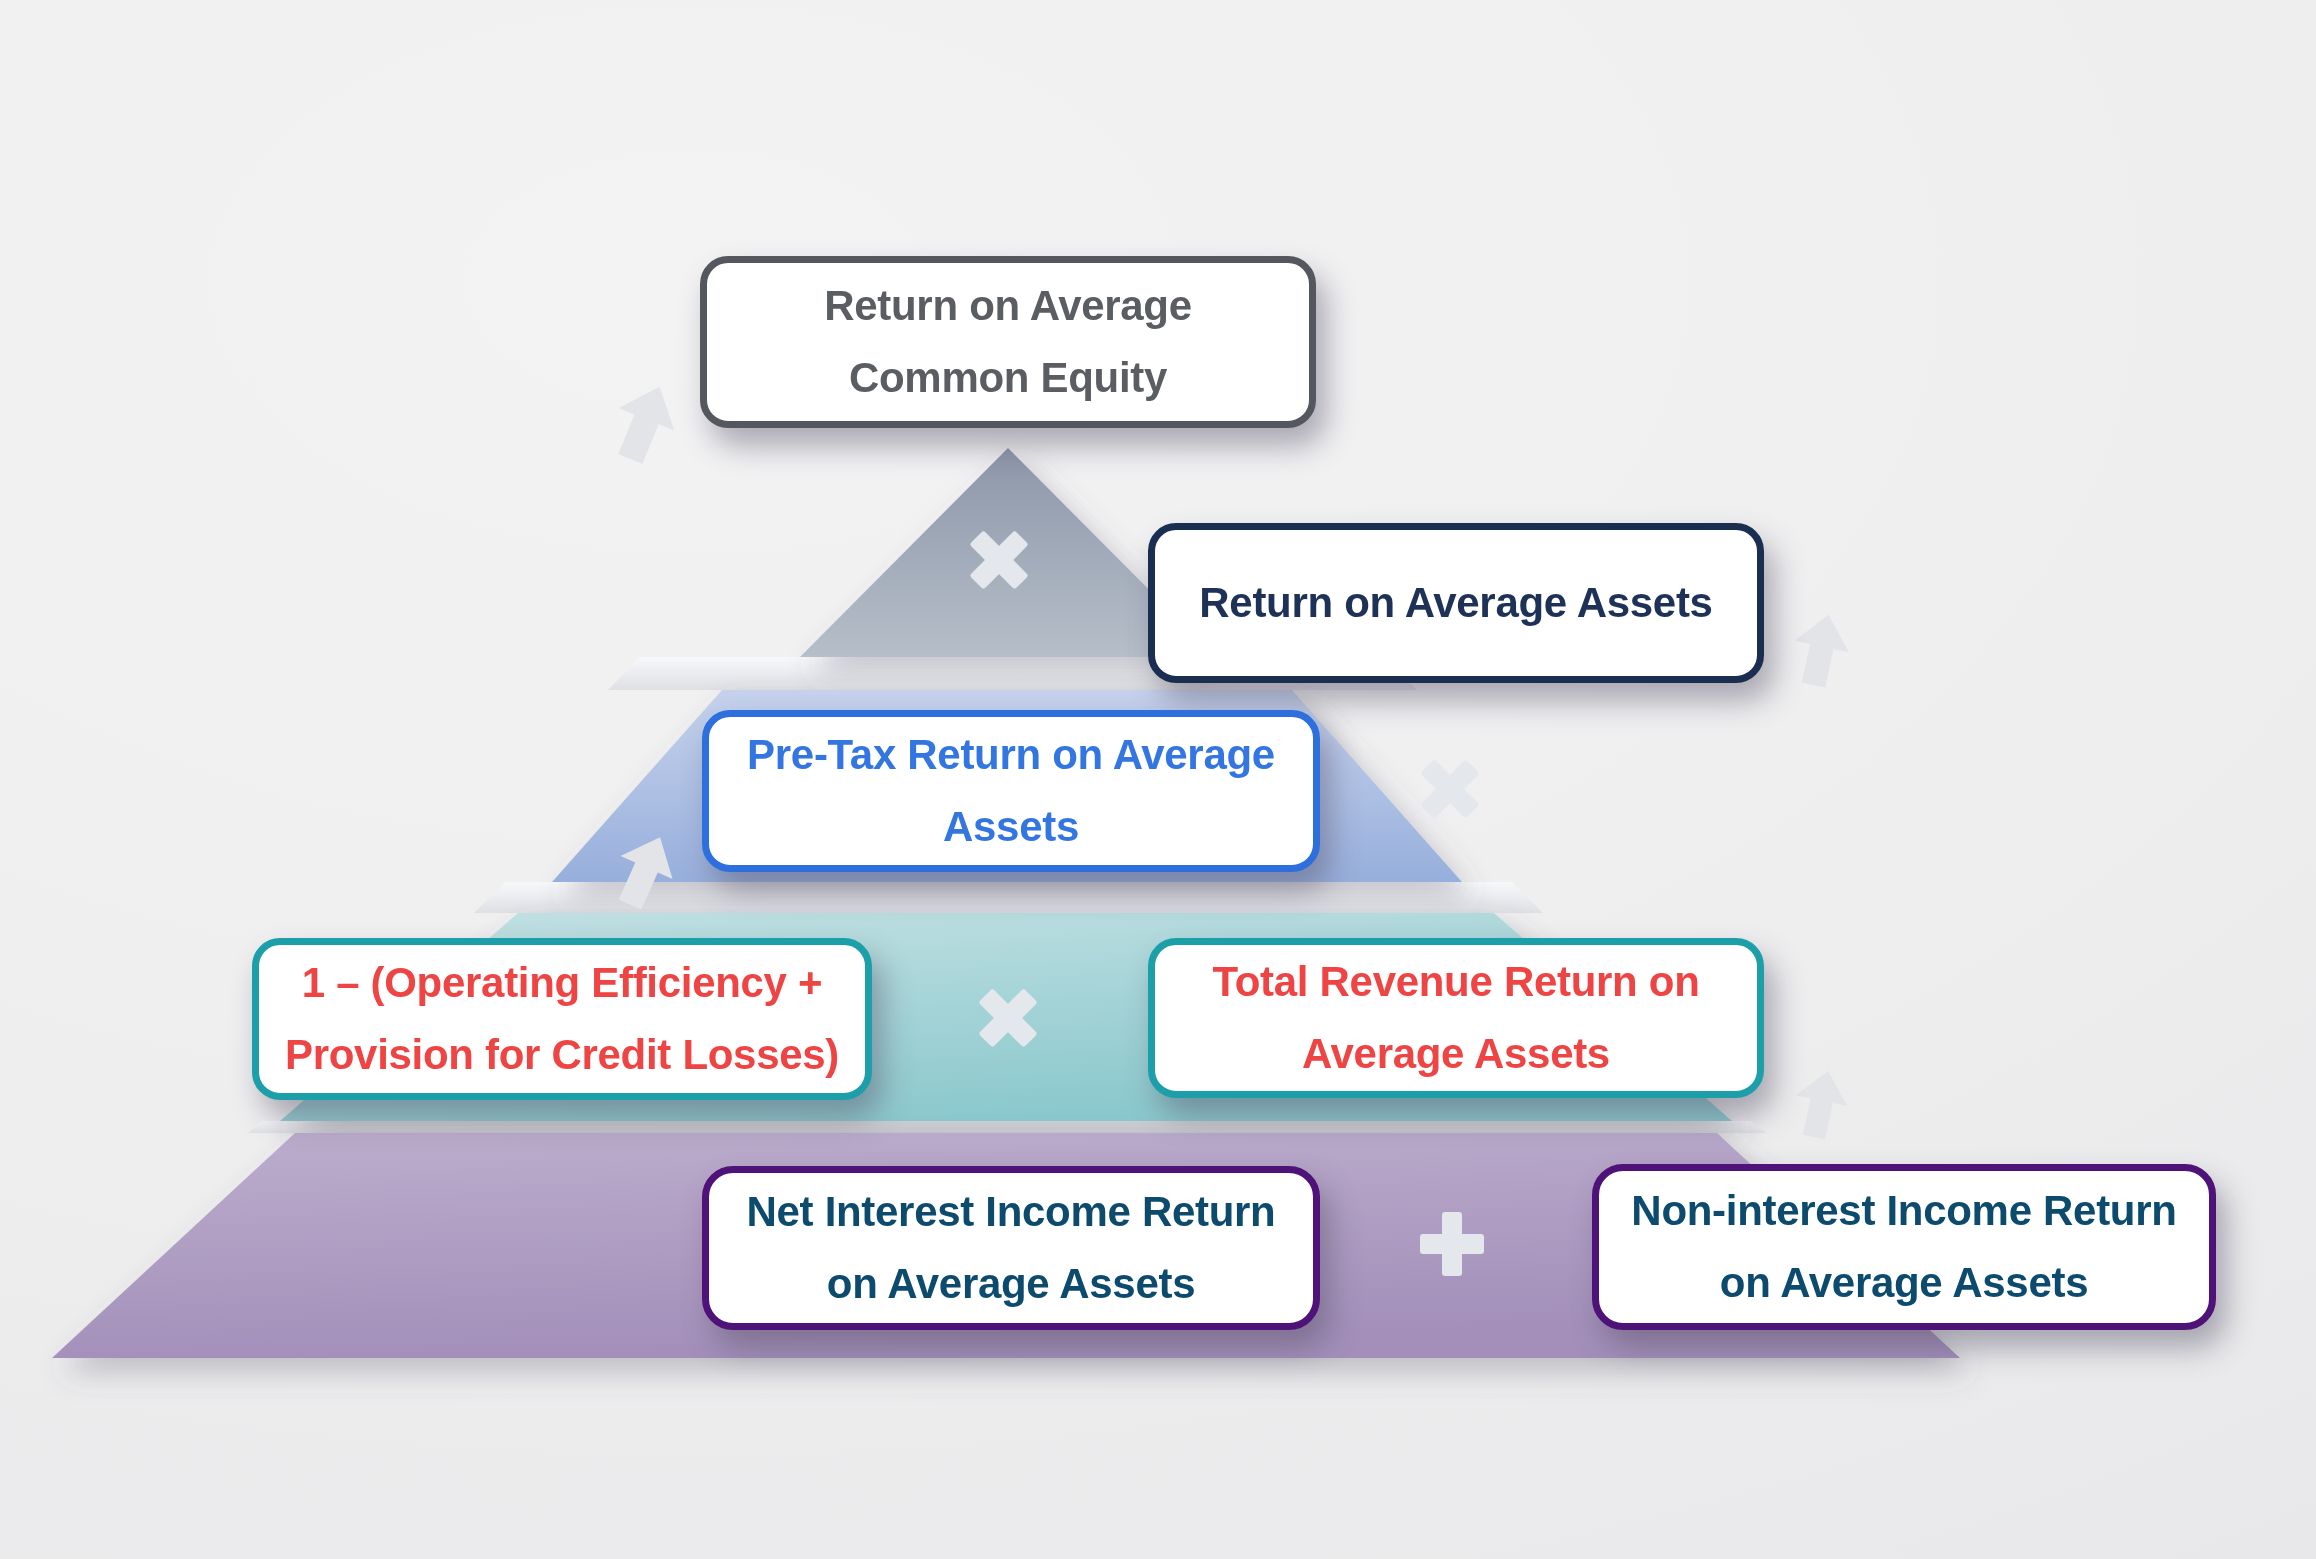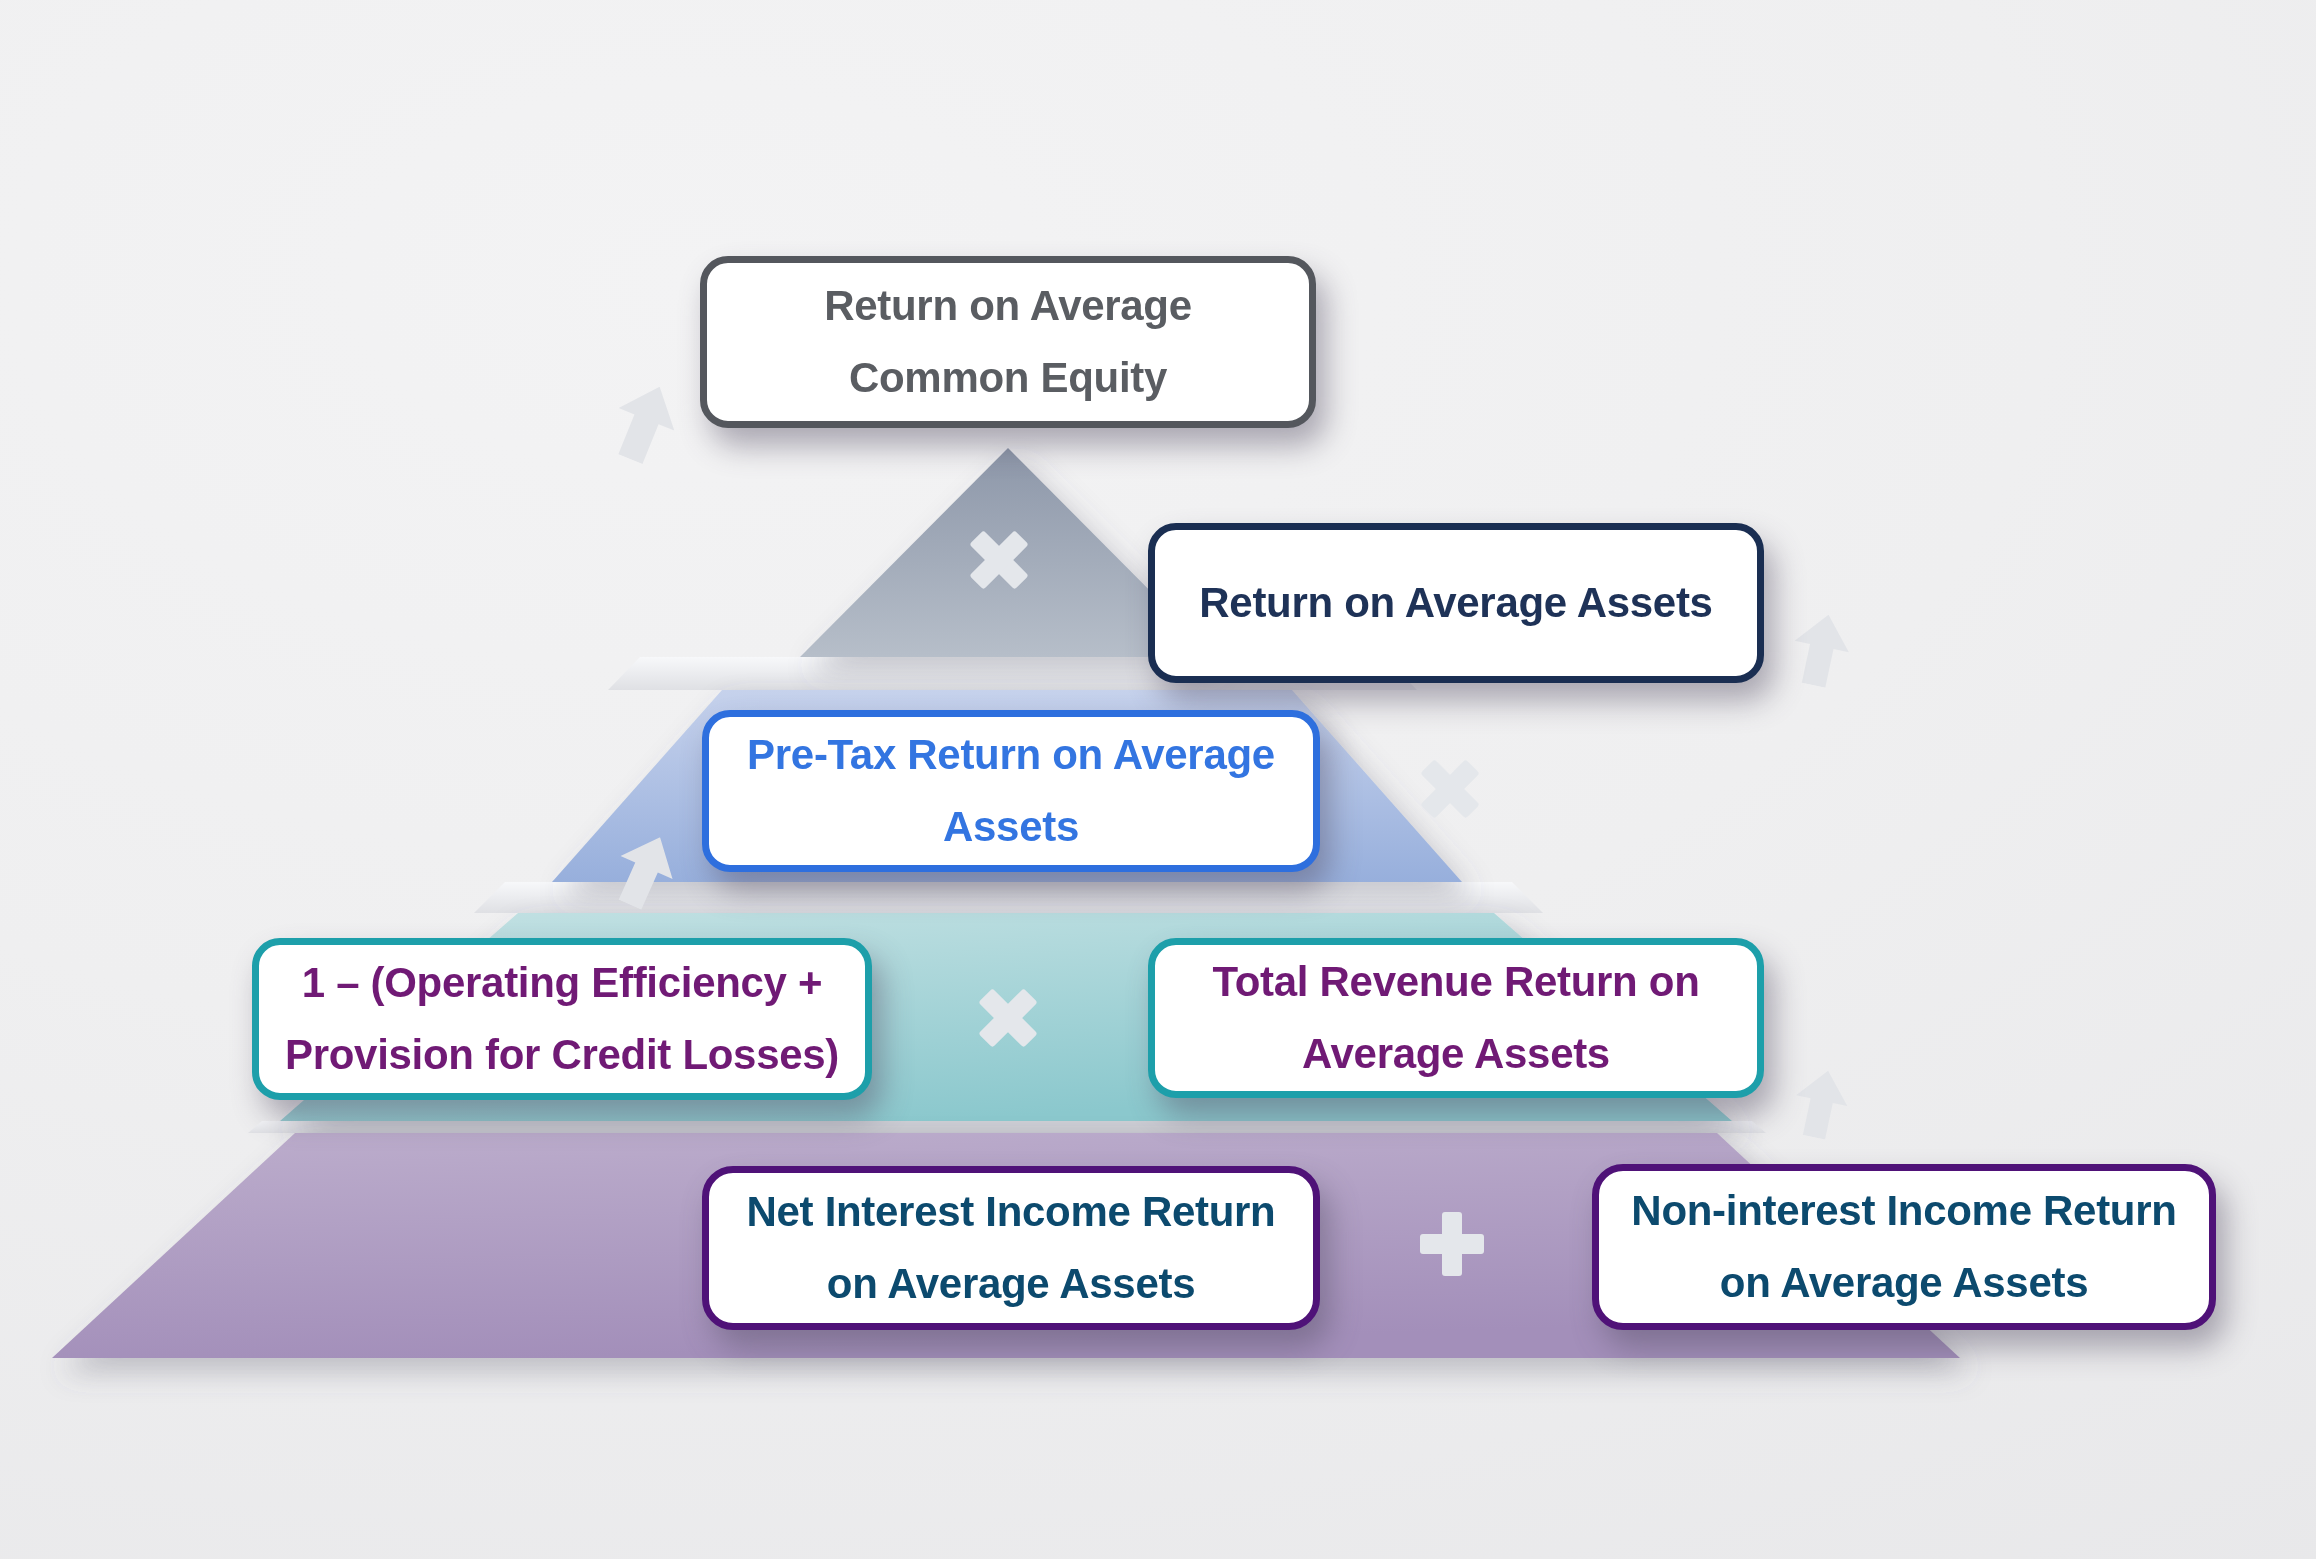--- a/index.html
+++ b/index.html
@@ -20,21 +20,21 @@
     box-sizing:border-box;
     display:flex;flex-direction:column;justify-content:center;align-items:center;
     text-align:center;
     font-weight:700;font-size:42px;line-height:72px;letter-spacing:-0.3px;
     white-space:nowrap;
     box-shadow:10px 18px 30px rgba(84,78,100,0.45);
   }
   .lvl1{border-color:#54575d;color:#5a5d62;}
   .lvl2{border-color:#1a2e52;color:#1e3257;}
   .lvl3{border-color:#2e6fde;color:#3375e1;}
-  .lvl4{border-color:#1d9faa;color:#701a75;}
+  .lvl4{border-color:#1d9faa;color:#ef4444;}
   .lvl5{border-color:#4f1278;color:#0c4a6e;border-radius:31px;}
   
   .op{position:absolute;width:58px;height:58px;}
   .op .bar{
     position:absolute;left:-3px;right:-3px;top:50%;height:20px;margin-top:-10px;
     background:#e4e7eb;border-radius:3px;display:block;
   }
   .op.mult .bar.b1{transform:rotate(45deg);}
   .op.mult .bar.b2{transform:rotate(-45deg);}
   .op.plus .bar.b1{transform:rotate(0deg);}

